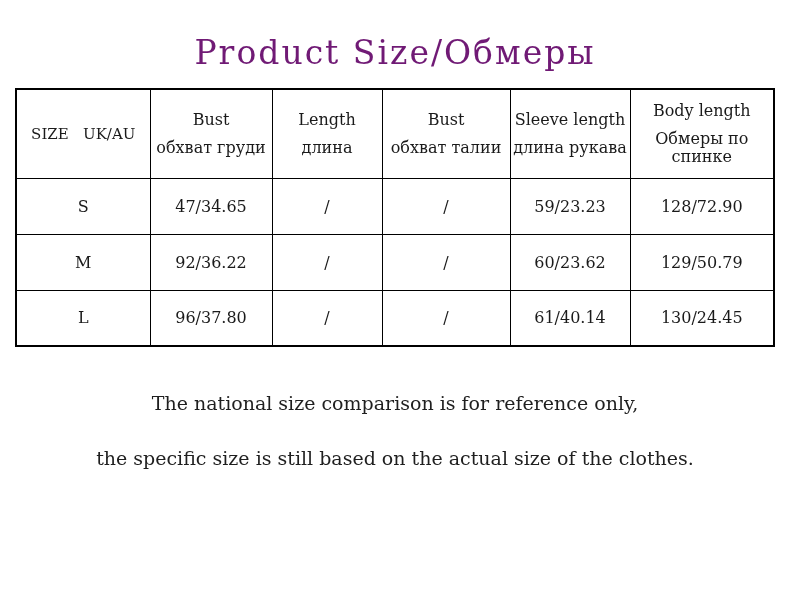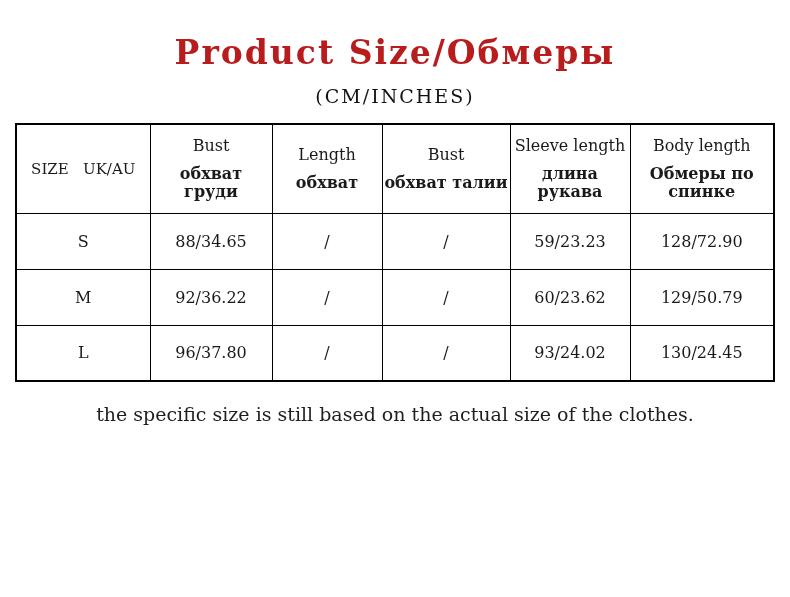--- a/index.html
+++ b/index.html
@@ -9,23 +9,23 @@
     font-family: "DejaVu Serif", "Liberation Serif", serif;
     color: #1a1a1a;
     overflow: hidden;
   }
   .page { width: 790px; height: 597px; position: relative; background: #ffffff; }
 
   .title {
     text-align: center;
     margin-top: 33px;
     font-size: 33px;
-    font-weight: bold;
+    font-weight: normal;
     letter-spacing: 2px;
-    color: #b91c1c;
+    color: #701a75;
   }
   .subtitle {
     text-align: center;
     margin-top: 13px;
     font-size: 19px;
     letter-spacing: 2px;
     color: #121212;
   }
 
   table.size-table {
@@ -48,39 +48,38 @@
   tr.data-row { height: 56px; }
 
   .col-size   { width: 134px; }
   .col-bust   { width: 122px; }
   .col-length { width: 110px; }
   .col-waist  { width: 128px; }
   .col-sleeve { width: 120px; }
   .col-body   { width: 144px; }
 
   .hdr-en { display: block; line-height: 1.1; }
-  .hdr-ru { display: block; line-height: 1.1; margin-top: 10px; font-weight: bold; }
+  .hdr-ru { display: block; line-height: 1.1; margin-top: 10px; }
   .hdr-single { white-space: pre; font-size: 15px; }
   .cell-size-val { font-size: 17px; }
 
   .note {
     text-align: center;
     font-size: 19px;
     color: #1f1f1f;
   }
   .note-line-1 { margin-top: 45px; }
-  .note-line-2 { margin-top: 21px; }
+  .note-line-2 { margin-top: 33px; }
 </style>
 </head>
 <body>
 
 <div class="page">
 
   <div class="title">Product Size/Обмеры</div>
-  <div class="subtitle">(CM/INCHES)</div>
 
   <table class="size-table">
     <colgroup>
       <col class="col-size">
         <col class="col-bust">
         <col class="col-length">
       <col class="col-waist">
         <col class="col-sleeve">
         <col class="col-body">
     </colgroup>
@@ -88,61 +87,62 @@
       <tr class="header-row">
         <th>
           <span class="hdr-single">SIZE   UK/AU</span>
         </th>
         <th>
           <span class="hdr-en">Bust</span>
           <span class="hdr-ru">обхват груди</span>
         </th>
         <th>
           <span class="hdr-en">Length</span>
-          <span class="hdr-ru">обхват</span>
+          <span class="hdr-ru">длина</span>
         </th>
         <th>
           <span class="hdr-en">Bust</span>
           <span class="hdr-ru">обхват талии</span>
         </th>
         <th>
           <span class="hdr-en">Sleeve length</span>
           <span class="hdr-ru">длина рукава</span>
         </th>
         <th>
           <span class="hdr-en">Body length</span>
           <span class="hdr-ru">Обмеры по спинке</span>
         </th>
       </tr>
 
       <tr class="data-row">
         <td class="cell-size-val">S</td>
-        <td>88/34.65</td>
+        <td>47/34.65</td>
         <td>/</td>
         <td>/</td>
         <td>59/23.23</td>
         <td>128/72.90</td>
       </tr>
 
       <tr class="data-row">
         <td class="cell-size-val">M</td>
         <td>92/36.22</td>
         <td>/</td>
         <td>/</td>
         <td>60/23.62</td>
         <td>129/50.79</td>
       </tr>
 
       <tr class="data-row">
         <td class="cell-size-val">L</td>
         <td>96/37.80</td>
         <td>/</td>
         <td>/</td>
-        <td>93/24.02</td>
+        <td>61/40.14</td>
         <td>130/24.45</td>
       </tr>
 
     </tbody>
   </table>
 
+  <div class="note note-line-1">The national size comparison is for reference only,</div>
   <div class="note note-line-2">the specific size is still based on the actual size of the clothes.</div>
 
 </div>
 
 </body></html>

